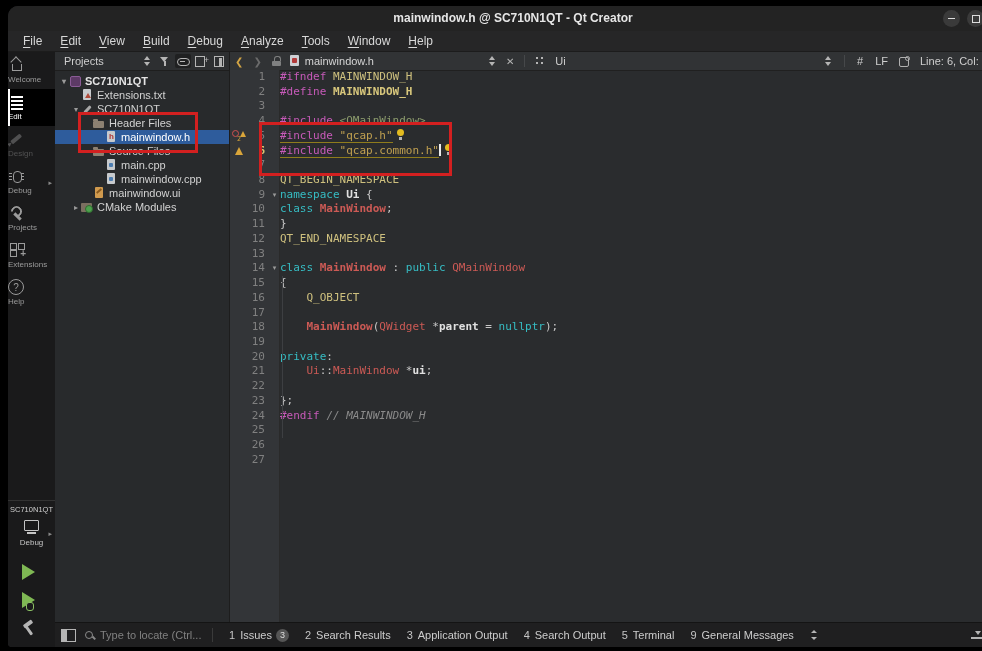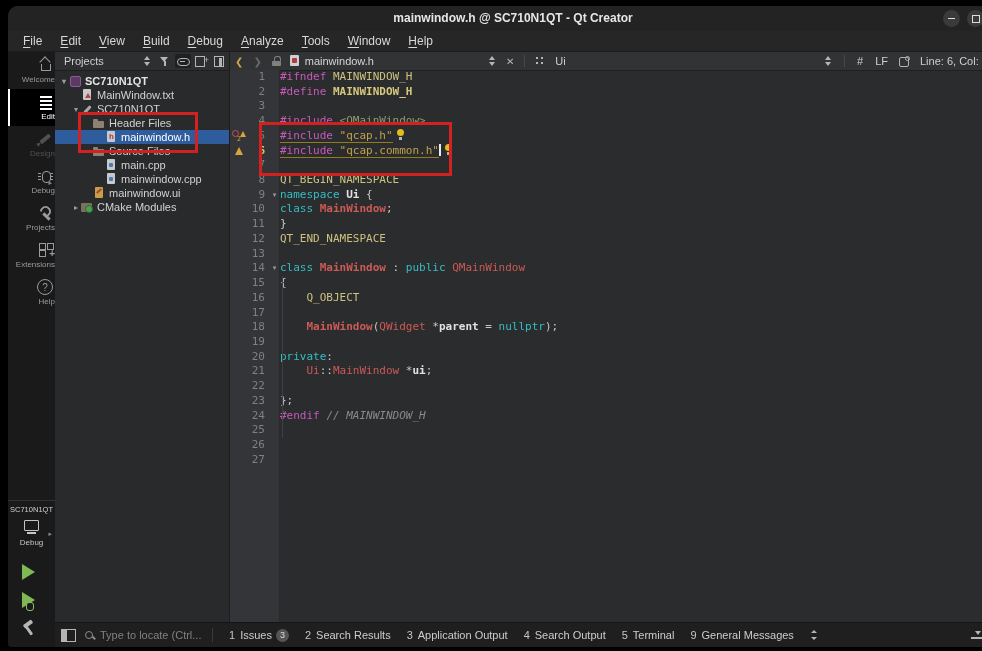--- a/index.html
+++ b/index.html
@@ -13,21 +13,21 @@
   .wbtn{width:17px;height:17px;border-radius:50%;background:#3a3a3a;position:relative;}
   .wbtn .g{position:absolute;left:0;top:0;width:100%;height:100%;display:flex;align-items:center;justify-content:center;color:#dcdcdc;font-size:9px;}
   .wbtn .bar{width:7px;height:1.5px;background:#dcdcdc;}
   .wbtn .sq{width:6px;height:6px;border:1.2px solid #dcdcdc;}
   
   #menubar{position:absolute;left:0;top:25px;width:100%;height:21px;background:#262627;border-bottom:1px solid #1c1c1c;display:flex;align-items:center;padding-left:6px;box-sizing:border-box;}
   .mi{color:#d8d8d8;font-size:12px;padding:0 9px;}
   .mi .mn{text-decoration:underline;text-underline-offset:2px;}
   
   #modebar{position:absolute;left:0;top:46px;width:47px;bottom:0;background:#1a1a1b;}
-  .mode-item{position:relative;width:47px;height:37px;display:flex;flex-direction:column;align-items:flex-end;justify-content:center;color:#9b9b9b;}
+  .mode-item{position:relative;width:47px;height:37px;display:flex;flex-direction:column;align-items:flex-start;justify-content:center;color:#9b9b9b;}
   .mode-item .mlabel{font-size:8px;margin-top:2px;}
   .mode-item.selected{background:#000;color:#fff;}
   .mode-item.selected::before{content:"";position:absolute;left:0;top:0;bottom:0;width:2px;background:#fff;}
   .mode-item.disabled{opacity:.42;}
   .micon{width:18px;height:16px;position:relative;}
   
   .ic-home::before{content:"";position:absolute;left:4px;top:7px;width:8px;height:6px;border:1.4px solid currentColor;border-top:none;}
   .ic-home::after{content:"";position:absolute;left:4px;top:1px;width:7px;height:7px;border-left:1.4px solid currentColor;border-top:1.4px solid currentColor;transform:rotate(45deg);}
   .ic-lines::before{content:"";position:absolute;left:3px;top:2px;width:12px;height:2px;background:currentColor;
     box-shadow:0 4px 0 currentColor,0 8px 0 currentColor,0 12px 0 currentColor;}
@@ -282,21 +282,21 @@
     </div>
     <div id="tree">
         <div class="trow bold" style="padding-left: 4px;">
           <span class="tarrow">▾</span>
           <div class="ti ti-project-root"></div>
           <span>SC710N1QT</span>
         </div>
         <div class="trow" style="padding-left: 16px;">
           <span class="tarrow"></span>
           <div class="ti ti-cmake-file"></div>
-          <span>MainWindow.txt</span>
+          <span>Extensions.txt</span>
         </div>
         <div class="trow" style="padding-left: 16px;">
           <span class="tarrow">▾</span>
           <div class="ti ti-subproject"></div>
           <span>SC710N1QT</span>
         </div>
         <div class="trow" style="padding-left: 28px;">
           <span class="tarrow"></span>
           <div class="ti ti-folder"></div>
           <span>Header Files</span>

